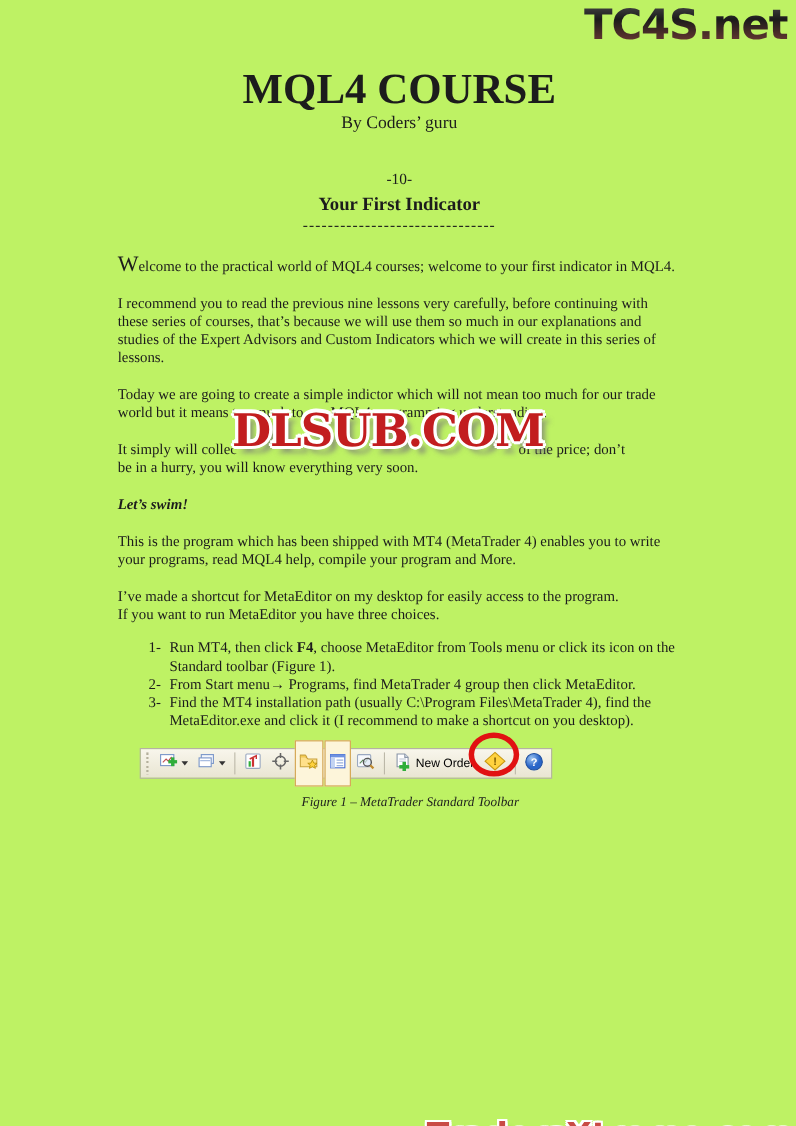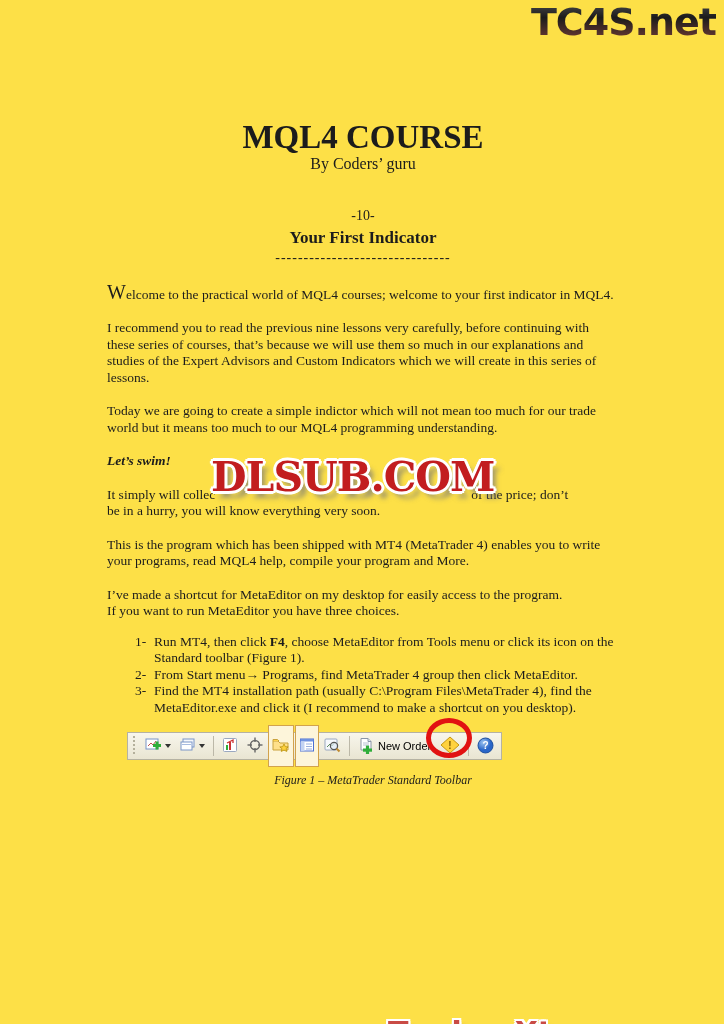--- a/index.html
+++ b/index.html
@@ -1,21 +1,21 @@
 <!DOCTYPE html>
 <html><head>
 <meta charset="utf-8">
 <style>
   * { margin:0; padding:0; box-sizing:border-box; }
   html,body { background:#888; }
   .page {
     position:relative;
     width:724px; height:1024px;
     margin:0 auto;
-    background:#fde047;
+    background:#bef264;
     overflow:hidden;
     font-family:"Liberation Serif", serif;
     color:#1c1c1c;
   }
 
   
   .top-logo {
     position:absolute; top:0px; right:8px;
     font-family:"DejaVu Sans", sans-serif;
     font-weight:bold; font-size:38px; letter-spacing:-1px;
@@ -40,21 +40,21 @@
     color:#c21d1f; white-space:nowrap; z-index:5;
     text-shadow:
       -3px 0 0 #fff, 3px 0 0 #fff, 0 -3px 0 #fff, 0 3px 0 #fff,
       -2px -2px 0 #fff, 2px -2px 0 #fff, -2px 2px 0 #fff, 2px 2px 0 #fff,
       6px 7px 5px rgba(120,120,120,.7);
   }
 
   
   .doc { position:absolute; left:107px; top:0; width:512px; }
   .center { text-align:center; }
-  .doc-title { margin-top:120px; font-size:33px; font-weight:bold; line-height:1.05;text-align:center; }
+  .doc-title { margin-top:62px; font-size:39px; font-weight:bold; line-height:1.05;text-align:center; }
   .byline   { margin-top:0; font-size:16px; }
   .lesson-num { margin-top:35px; font-size:14px; line-height:1.15; }
   .lesson-title { font-size:17px; font-weight:bold; line-height:1.25; margin-top:3px; }
   .lesson-part  { font-size:17px; font-weight:bold; line-height:1.25; }
   .divider { font-size:14px; letter-spacing:1px; line-height:1.2; margin-top:2px; }
 
   p.body-p { font-size:13.5px; line-height:16.5px; margin-top:17px; text-align:left; }
   .dropcap { font-size:20px; }
   .p-first { margin-top:26px; }
   .lets-swim { font-weight:bold; font-style:italic; }
@@ -110,27 +110,27 @@
     <div class="lesson-num center">-10-</div>
     <div class="lesson-title center">Your First Indicator</div>
     <div class="divider center">-------------------------------</div>
 
     <p class="body-p p-first"><span class="dropcap">W</span><span>elcome to the practical world of MQL4 courses; welcome to your first indicator in MQL4.</span></p>
 
     <p class="body-p">I recommend you to read the previous nine lessons very carefully, before continuing with these series of courses, that’s because we will use them so much in our explanations and studies of the Expert Advisors and Custom Indicators which we will create in this series of lessons.</p>
 
     <p class="body-p">Today we are going to create a simple indictor which will not mean too much for our trade world but it means too much to our MQL4 programming understanding.</p>
 
-    <p class="body-p lets-swim">Let’s swim!</p>
-
     <p class="body-p rel">
       <span>It simply will collec</span><span class="gap-spacer"></span><span>of the price; don’t</span><br>
       <span>be in a hurry, you will know everything very soon.</span>
       <span class="watermark">DLSUB.COM</span>
     </p>
+
+    <p class="body-p lets-swim">Let’s swim!</p>
 
 
     <p class="body-p">This is the program which has been shipped with MT4 (MetaTrader 4) enables you to write your programs, read MQL4 help, compile your program and More.</p>
 
     <p class="body-p"><span>I’ve made a shortcut for MetaEditor on my desktop for easily access to the program.</span><br><span>If you want to run MetaEditor you have three choices.</span></p>
 
     <ol class="steps">
       <li>
         <span class="num">1-</span>
         <span><span>Run MT4, then click </span><b>F4</b><span>, choose MetaEditor from Tools menu or click its icon on the Standard toolbar (Figure 1).</span></span>

